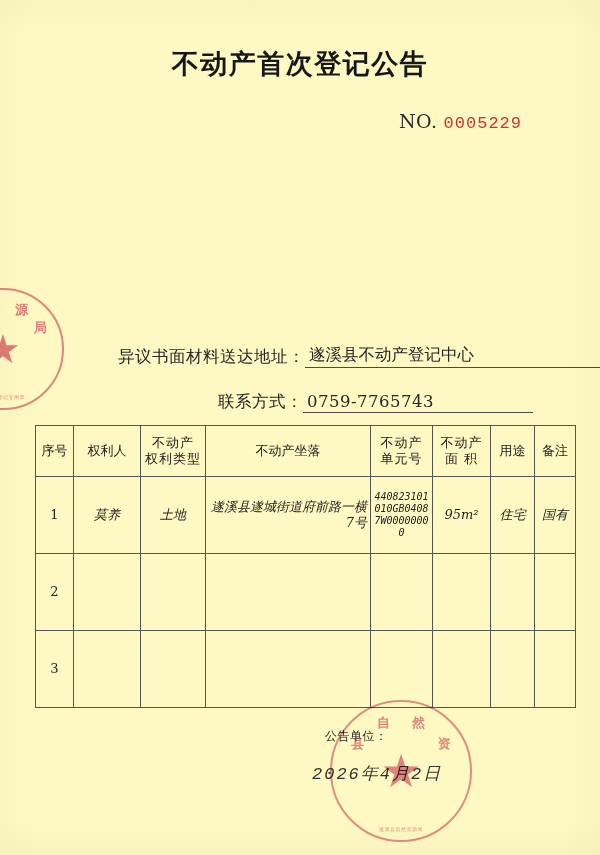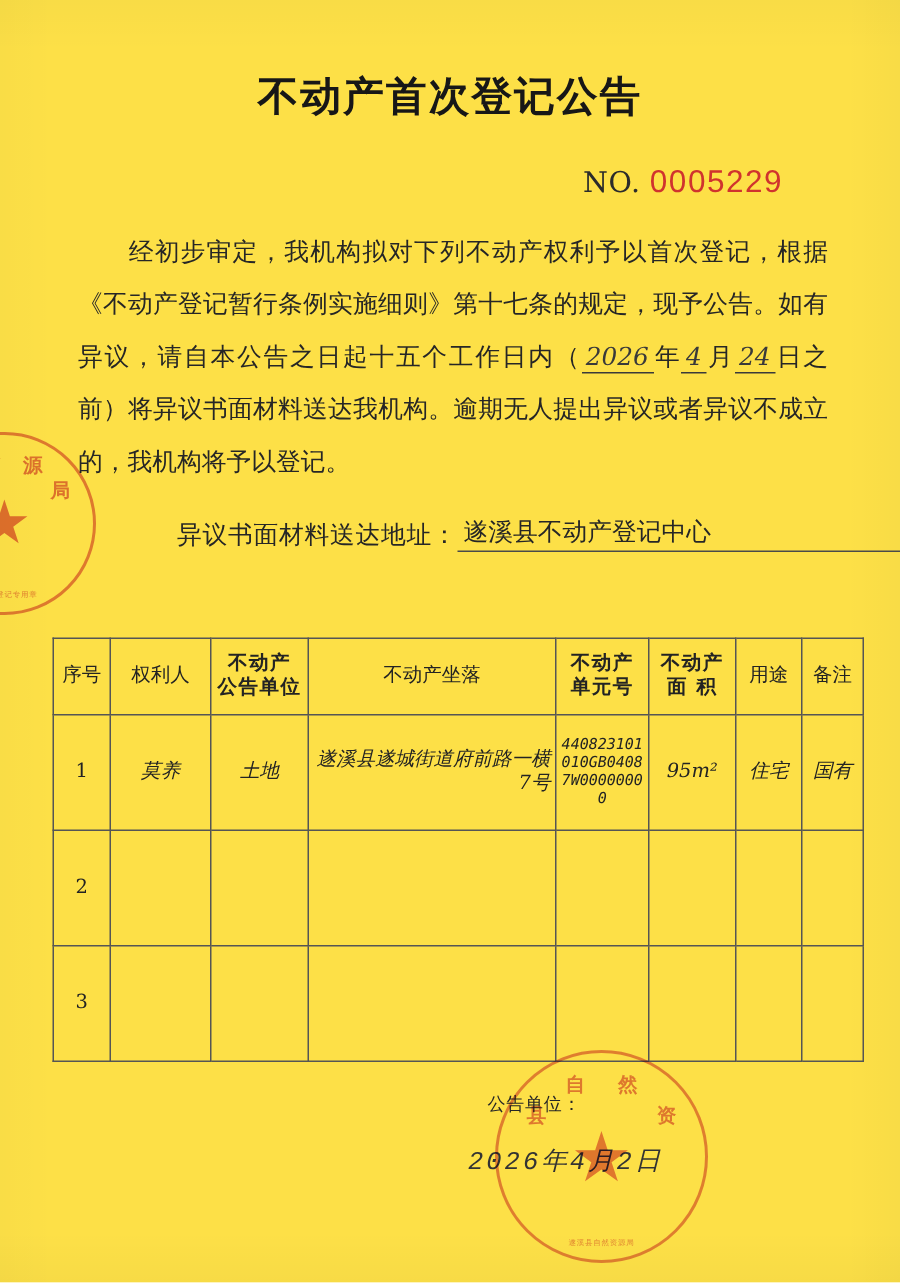--- a/index.html
+++ b/index.html
@@ -7,21 +7,21 @@
     padding: 0;
     background: #ffffff;
   }
   body {
     font-family: "DejaVu Sans", "Liberation Sans", sans-serif;
   }
   #page {
     position: relative;
     width: 600px;
     height: 855px;
-    background: #fde047;
+    background: #fef9c3;
     overflow: hidden;
     color: #2a2a2a;
   }
   
   .scan-tint {
     position: absolute;
     inset: 0;
     background:
       linear-gradient(90deg, rgba(0,0,0,0.015) 0%, rgba(0,0,0,0) 6%, rgba(0,0,0,0) 94%, rgba(0,0,0,0.02) 100%),
       linear-gradient(180deg, rgba(0,0,0,0.02) 0%, rgba(0,0,0,0) 4%, rgba(0,0,0,0) 96%, rgba(0,0,0,0.025) 100%);
@@ -48,22 +48,22 @@
     top: 110px;
     right: 78px;
     font-family: "DejaVu Serif", "Liberation Serif", serif;
     font-size: 19px;
     color: #2b2b2b;
     letter-spacing: 0.5px;
     white-space: nowrap;
   }
   .no-line .no-value {
     color: #d0332e;
-    font-family: Liberation Sans, sans-serif;
-    font-size: 21px;
+    font-family: Liberation Mono, monospace;
+    font-size: 17px;
     letter-spacing: 1px;
     margin-left: 6px;
   }
 
   
   .body-block {
     position: absolute;
     top: 150px;
     left: 52px;
     width: 500px;
@@ -127,21 +127,21 @@
     font-family: "DejaVu Serif", "Liberation Serif", serif;
     font-size: 13px;
     color: #232323;
     text-align: center;
     vertical-align: middle;
     line-height: 16px;
     font-weight: normal;
   }
   .reg-table thead th { height: 46px; }
   .reg-table tbody td { height: 72px; }
-  .reg-table .hdr-stack { display: block; letter-spacing: 1px; font-weight: bold; }
+  .reg-table .hdr-stack { display: block; letter-spacing: 1px; }
   .hw-cell {
     font-family: "DejaVu Serif", "Liberation Serif", serif;
     font-style: italic;
     font-size: 14px;
     color: #333;
     line-height: 17px;
   }
   .hw-cell.left { text-align: right; }
   .hw-cell.code {
     font-family: "DejaVu Sans Mono", "Liberation Mono", monospace;
@@ -239,48 +239,49 @@
 
 <div id="page">
   <div class="scan-tint"></div>
 
   <div class="doc-title">不动产首次登记公告</div>
 
   <div class="no-line">
     <span>NO.</span><span class="no-value">0005229</span>
   </div>
 
-  <div class="body-block">
-    <span class="indent"></span><span>经初步审定，我机构拟对下列不动产权利予以首次登记，根据《不动产登记暂行条例实施细则》第十七条的规定，现予公告。如有异议，请自本公告之日起十五个工作日内（</span><span class="hw">2026</span><span>年</span><span class="hw">4</span><span>月</span><span class="hw">24</span><span>日之前</span><span>）将异议书面材料送达我机构。逾期无人提出异议或者异议不成立的，我机构将予以登记。</span>
-  </div>
 
   <div class="field-line" id="address-line">
     <span class="label">异议书面材料送达地址：</span>
     <span class="value">遂溪县不动产登记中心</span>
   </div>
 
+  <div class="field-line" id="contact-line">
+    <span class="label">联系方式：</span>
+    <span class="value">0759-7765743</span>
+  </div>
 
   <table class="reg-table">
     <colgroup>
       <col style="width:38px">
       <col style="width:67px">
       <col style="width:65px">
       <col style="width:165px">
       <col style="width:62px">
       <col style="width:58px">
       <col style="width:44px">
       <col style="width:41px">
     </colgroup>
     <thead>
       <tr>
         <th>序号</th>
         <th>权利人</th>
         <th>
           <span class="hdr-stack">不动产</span>
-          <span class="hdr-stack">公告单位</span>
+          <span class="hdr-stack">权利类型</span>
         </th>
         <th>不动产坐落</th>
         <th>
           <span class="hdr-stack">不动产</span>
           <span class="hdr-stack">单元号</span>
         </th>
         <th>
           <span class="hdr-stack">不动产</span>
           <span class="hdr-stack">面  积</span>
         </th>

